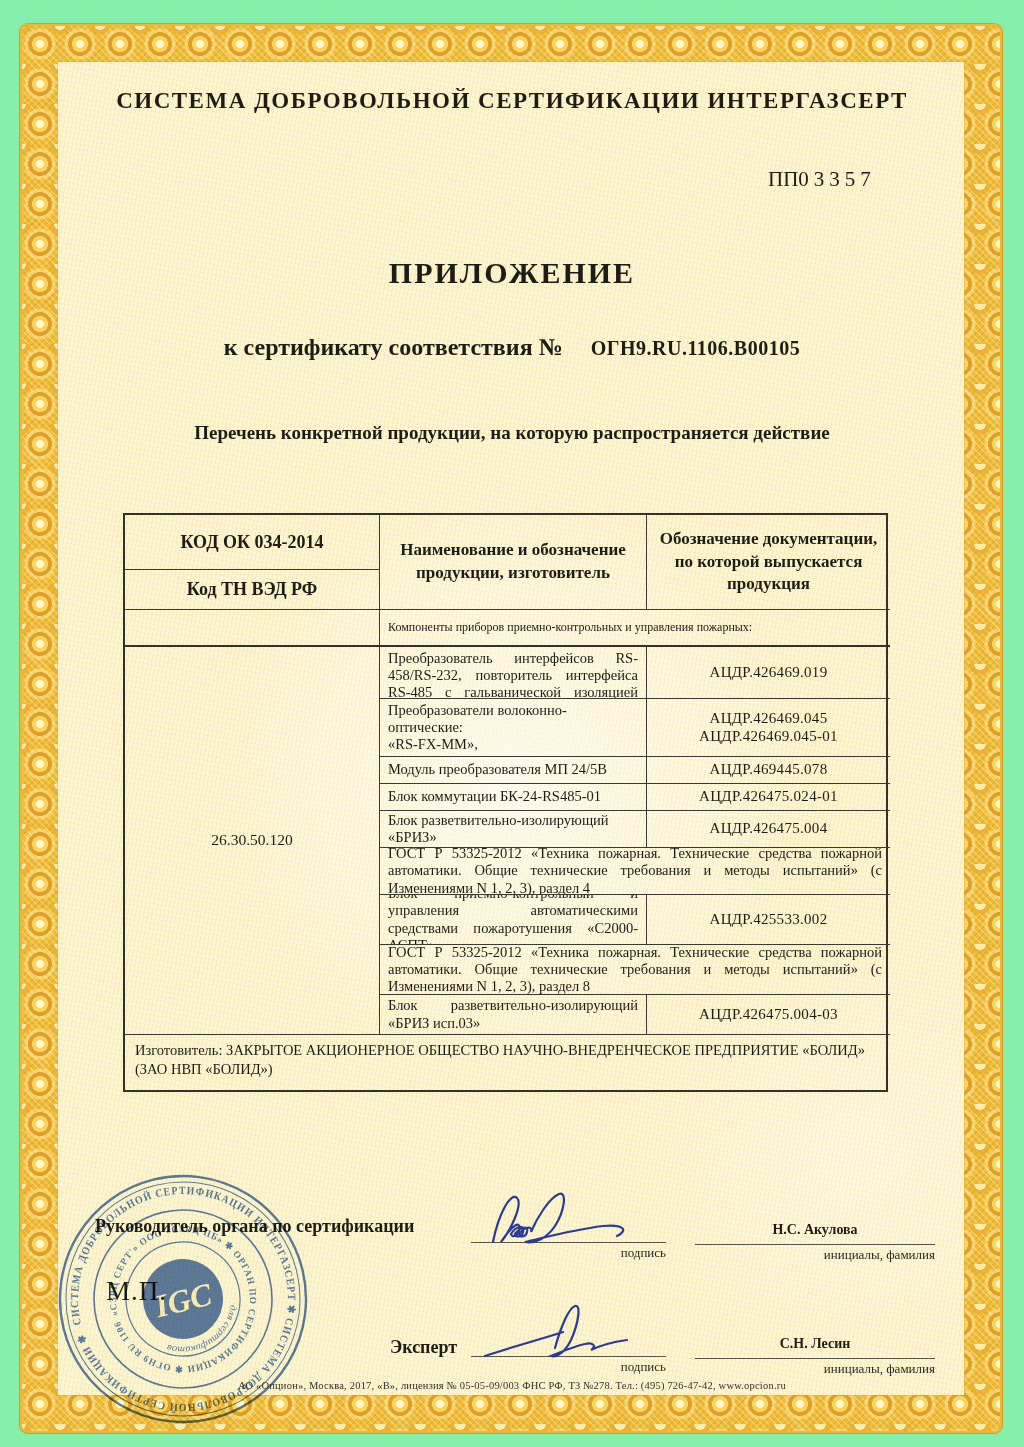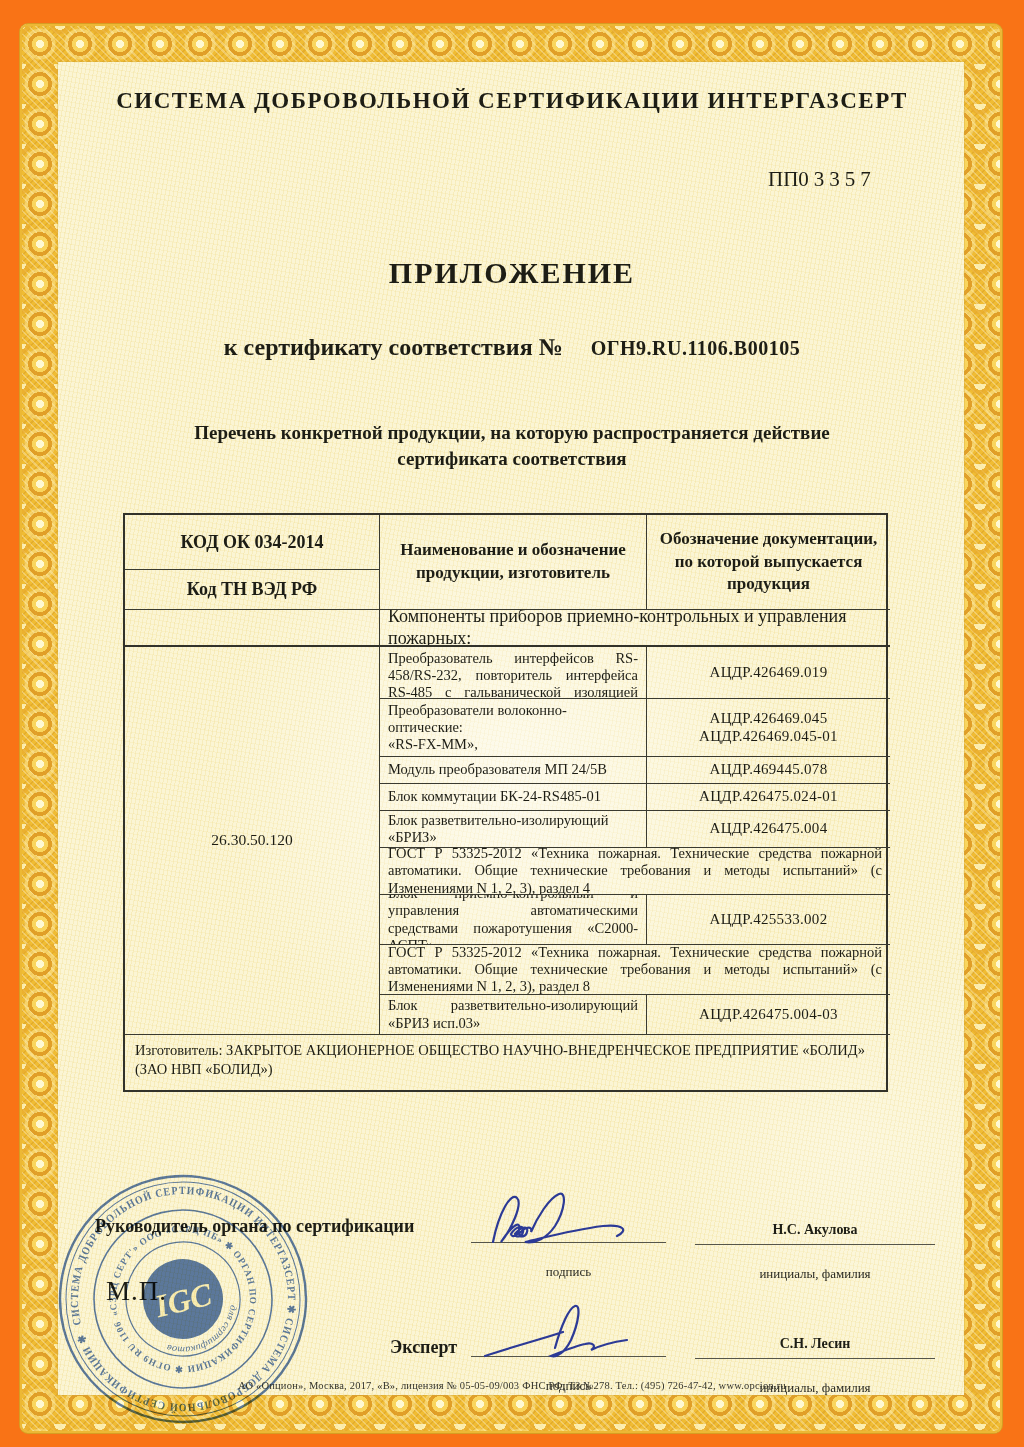--- a/index.html
+++ b/index.html
@@ -1,21 +1,21 @@
 <!DOCTYPE html>
 <html lang="ru" style="--gold-main: #f0bc33; --field-bg: #fbf5d4; --ink: #1d1d15; --stamp-blue: #4b6fb4; --pen-blue: #2c3a96;"><head>
 <meta charset="utf-8">
 <style>
   :root{
     --gold-main:#f0bc33; --gold-light:#fbe79a; --gold-dark:#dfa228;
     --field-bg:#fbf5d4; --ink:#1d1d15; --stamp-blue:#4b6fb4; --pen-blue:#2c3a96;
   }
   html,body{margin:0;padding:0;}
   body{background:#9a9a9a;font-family:"Liberation Serif","DejaVu Serif",serif;}
-  .page{position:relative;width:1024px;height:1447px;background:#f97316;overflow:hidden;margin:0 auto;}
+  .page{position:relative;width:1024px;height:1447px;background:#86efac;overflow:hidden;margin:0 auto;}
 
   
   .frame{position:absolute;left:20px;top:24px;right:22px;bottom:14px;
     background-color:var(--gold-main);
     background-image:
       radial-gradient(circle at 20px 20px, rgba(255,251,218,.95) 0 4px, rgba(250,214,95,.95) 4px 8px, rgba(223,156,38,.9) 8px 12px, rgba(255,240,170,.45) 12px 15px, transparent 16px),
       radial-gradient(circle at 0px 0px, rgba(255,248,200,.8) 0 6px, rgba(233,172,46,.7) 6px 10px, transparent 11px),
       radial-gradient(circle at 40px 0px, rgba(255,248,200,.8) 0 6px, rgba(233,172,46,.7) 6px 10px, transparent 11px),
       repeating-linear-gradient(45deg, rgba(255,255,255,.28) 0 1.5px, transparent 1.5px 5px),
       repeating-linear-gradient(-45deg, rgba(196,134,26,.28) 0 1.5px, transparent 1.5px 5px);
@@ -51,31 +51,31 @@
   .cell{padding:3px 8px;box-sizing:border-box;overflow:hidden;}
   .bR{border-right:1.4px solid #3a3a30;}
   .bB{border-bottom:1.4px solid #3a3a30;}
   .bB2{border-bottom:2px solid #32322a;}
   .hcell{display:flex;align-items:center;justify-content:center;text-align:center;font-weight:bold;font-size:17px;line-height:1.35;}
   .hcell.small{font-size:18px;}
   .vc{display:flex;align-items:center;}
   .cc{display:flex;align-items:center;justify-content:center;text-align:center;}
   .just{text-align:justify;}
   .doc-code{font-size:15px;letter-spacing:.3px;}
-  .group-row{font-size:18px;}
+  .group-row{font-size:12px;}
   .code-ok{font-size:15.5px;}
   .manufacturer{font-size:14.5px;line-height:1.3;padding:6px 10px;}
 
   
   .sig-label{font-weight:bold;font-size:18px;}
   .head-label{left:95px;top:1216px;}
   .expert-label{left:390px;top:1337px;}
   .sig-area{position:absolute;width:195px;}
   .sig-line{border-bottom:1.5px solid #55554a;height:0;}
-  .sig-caption{text-align:center;font-size:13px;margin-top:21px;color:#2a2a22;}
+  .sig-caption{text-align:right;font-size:13px;margin-top:2px;color:#2a2a22;}
   .sig-name{text-align:center;font-weight:bold;font-size:14px;margin-bottom:6px;color:var(--ink);}
   .sig-svg{display:block;margin:0 auto -6px auto;}
   .name-area{position:absolute;width:240px;}
   .mp-mark{left:106px;top:1276px;font-size:27px;letter-spacing:1px;}
 
   .stamp-wrap{position:absolute;left:52px;top:1168px;width:262px;height:262px;transform:rotate(-14deg);opacity:.9;mix-blend-mode:multiply;}
   .footer-imprint{left:0;right:0;top:1380px;text-align:center;font-size:10.5px;letter-spacing:.2px;color:#33332b;}
 </style>
 </head>
 <body>
@@ -93,21 +93,20 @@
 
   <div class="txt doc-title">ПРИЛОЖЕНИЕ</div>
 
   <div class="txt cert-line">
     <span class="prefix">к сертификату соответствия №</span>
     <span class="number">ОГН9.RU.1106.B00105</span>
   </div>
 
   <div class="txt list-desc">
     <div>Перечень конкретной продукции, на которую распространяется действие</div>
-    <div>сертификата соответствия</div>
   </div>
 
   <div class="product-table">
 
     <div class="cell bR bB hcell small" style="grid-area:1/1/2/2;">КОД ОК 034-2014</div>
     <div class="cell bR bB hcell small" style="grid-area:2/1/3/2;">Код ТН ВЭД РФ</div>
     <div class="cell bR bB hcell" style="grid-area:1/2/3/3;">Наименование и обозначение продукции, изготовитель</div>
     <div class="cell bB hcell" style="grid-area:1/3/3/4;">Обозначение документации, по которой выпускается продукция</div>
 
     <div class="cell bR bB2" style="grid-area:3/1/4/2;"></div>

